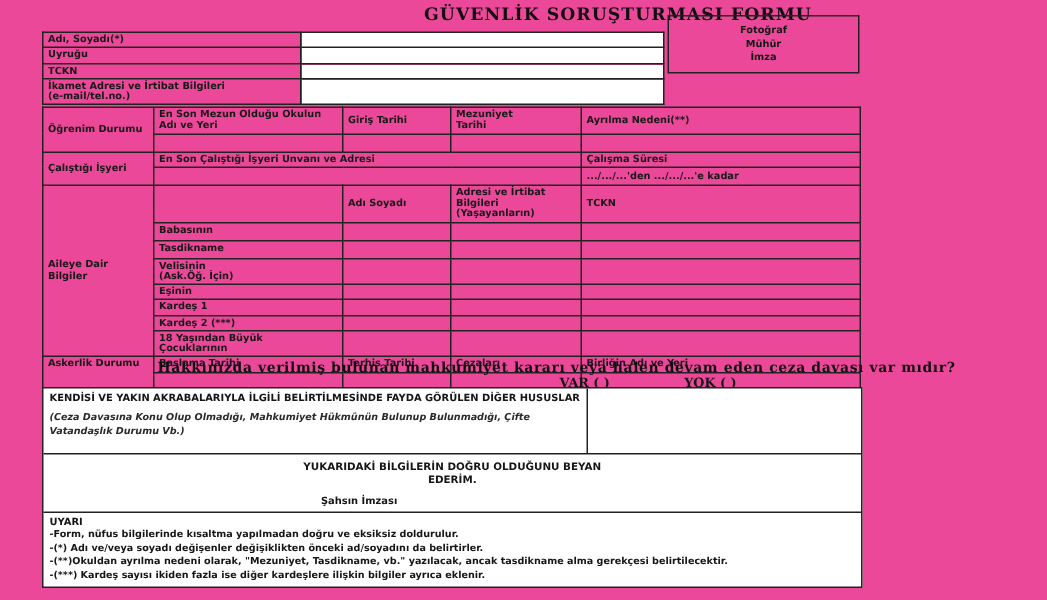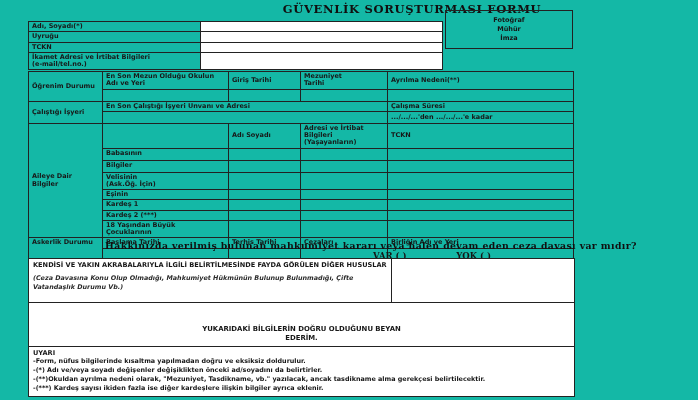--- a/index.html
+++ b/index.html
@@ -1,21 +1,21 @@
 <!DOCTYPE html>
 <html><head>
 <meta charset="utf-8">
 <style>
   html,body{margin:0;padding:0;}
   body{
     width:698px;height:400px;background:#ffffff;
     font-family:"DejaVu Sans",sans-serif;color:#161616;
     -webkit-font-smoothing:antialiased;
   }
-  .page{position:relative;width:698px;height:400px;background:#14b8a6;overflow:hidden;}
+  .page{position:relative;width:698px;height:400px;background:#ec4899;overflow:hidden;}
 
   .form-title{
     position:absolute;top:2px;left:252px;width:320px;text-align:center;
     font-family:"DejaVu Serif",serif;font-weight:bold;font-size:11.5px;
     letter-spacing:0.7px;color:#101010;
   }
 
   table{border-collapse:collapse;table-layout:fixed;}
   td{
     border:1px solid #222;padding:1px 3px;font-size:6.5px;line-height:1.12;
@@ -54,21 +54,21 @@
     font-family:"DejaVu Serif",serif;font-weight:bold;font-size:8.5px;
   }
 
   
   .bottom-box{position:absolute;left:28px;top:258px;width:545px;border:1px solid #222;background:#fff;}
   .sec1{display:flex;border-bottom:1px solid #222;min-height:43px;}
   .sec1-left{width:363px;border-right:1px solid #222;padding:2px 4px;box-sizing:border-box;}
   .sec1-right{flex:1;}
   .sec1-heading{font-size:6.6px;font-weight:bold;line-height:1.25;}
   .sec1-note{font-size:6.4px;font-style:italic;font-weight:bold;margin-top:5px;line-height:1.35;color:#2a2a2a;}
-  .sec2{border-bottom:1px solid #222;padding:4px 0 3px 0;margin-top:18px;}
+  .sec2{border-bottom:1px solid #222;padding:4px 0 3px 0;}
   .sec2 .decl{text-align:center;font-size:6.9px;font-weight:bold;line-height:1.3;}
   .sec2 .sig{font-size:6.6px;font-weight:bold;margin-top:5px;padding-left:185px;}
   .sec3{padding:2px 4px 3px 4px;}
   .sec3 .uyari-head{font-size:6.6px;font-weight:bold;}
   .sec3 .uyari-item{font-size:6.4px;font-weight:bold;line-height:1.4;}
 </style>
 </head>
 <body>
 
 <div class="page">
@@ -149,21 +149,21 @@
       <td class="ctr"><span class="narrow-wrap-58" style="max-width:68px">Adresi ve İrtibat Bilgileri (Yaşayanların)</span></td>
       <td class="ctr">TCKN</td>
     </tr>
     <tr style="height:12px">
       <td class="top">Babasının</td>
       <td></td>
       <td></td>
       <td></td>
     </tr>
     <tr style="height:12px">
-      <td class="top">Bilgiler</td>
+      <td class="top">Tasdikname</td>
       <td></td>
       <td></td>
       <td></td>
     </tr>
     <tr style="height:12px">
       <td class="top"><span class="narrow-wrap" style="max-width:55px">Velisinin (Ask.Öğ. İçin)</span></td>
       <td></td>
       <td></td>
       <td></td>
     </tr>
@@ -220,20 +220,21 @@
         <div class="sec1-heading">KENDİSİ VE YAKIN AKRABALARIYLA İLGİLİ BELİRTİLMESİNDE FAYDA GÖRÜLEN DİĞER HUSUSLAR</div>
         <div class="sec1-note">(Ceza Davasına Konu Olup Olmadığı, Mahkumiyet Hükmünün Bulunup Bulunmadığı, Çifte Vatandaşlık Durumu Vb.)</div>
       </div>
       <div class="sec1-right"></div>
     </div>
     <div class="sec2">
       <div class="decl">
         <div>YUKARIDAKİ BİLGİLERİN DOĞRU OLDUĞUNU BEYAN</div>
         <div>EDERİM.</div>
       </div>
+      <div class="sig">Şahsın İmzası</div>
     </div>
     <div class="sec3">
       <div class="uyari-head">UYARI</div>
       <div class="uyari-item">-Form, nüfus bilgilerinde kısaltma yapılmadan doğru ve eksiksiz doldurulur.</div>
       <div class="uyari-item">-(*) Adı ve/veya soyadı değişenler değişiklikten önceki ad/soyadını da belirtirler.</div>
       <div class="uyari-item">-(**)Okuldan ayrılma nedeni olarak, "Mezuniyet, Tasdikname, vb." yazılacak, ancak tasdikname alma gerekçesi belirtilecektir.</div>
       <div class="uyari-item">-(***) Kardeş sayısı ikiden fazla ise diğer kardeşlere ilişkin bilgiler ayrıca eklenir.</div>
     </div>
   </div>
 

